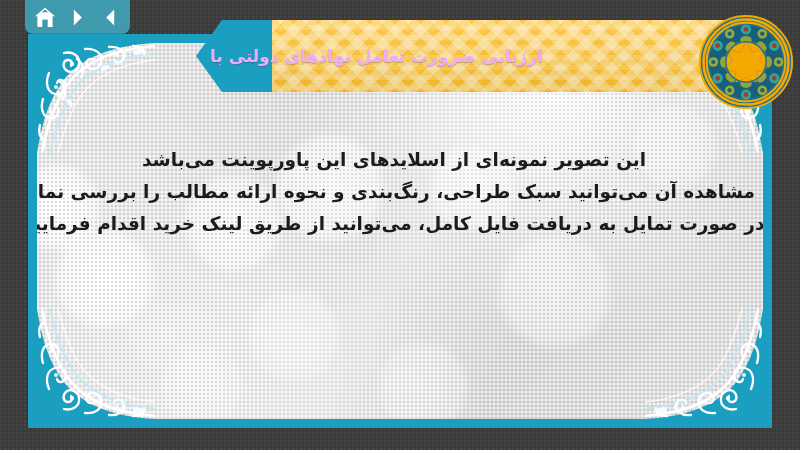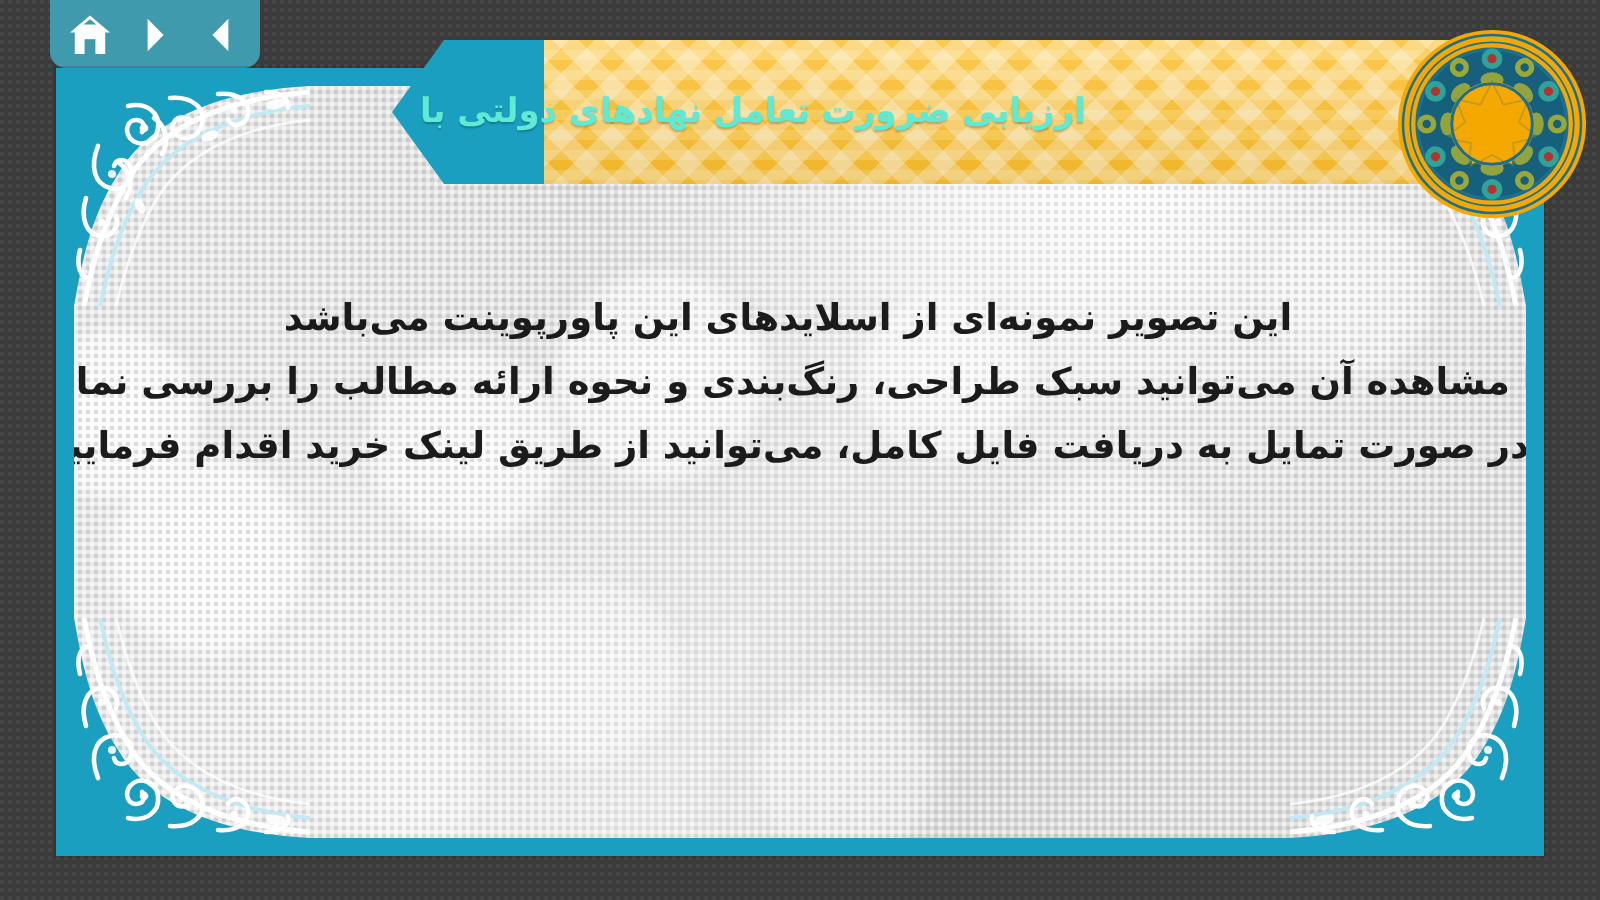--- a/index.html
+++ b/index.html
@@ -90,21 +90,21 @@
     content:"";position:absolute;inset:0;
     background:linear-gradient(to bottom, rgba(255,255,255,.18), rgba(0,0,0,.05));
   }
   .banner-text{
     position:absolute;inset:0;
     display:flex;flex-direction:column;align-items:flex-end;justify-content:center;
     padding:0 62px 0 14px;box-sizing:border-box;
     z-index:3;
   }
   .banner-text div{
-    color:#5eead4;font-size:17px;line-height:1.34;font-weight:700;
+    color:#f0abfc;font-size:17px;line-height:1.34;font-weight:700;
     text-align:right;white-space:nowrap;
     text-shadow:0 1px 1px rgba(0,0,0,.22);
     letter-spacing:-.2px;
   }
 
   
   .medallion{position:absolute;right:6px;top:14px;width:96px;height:96px;z-index:6;}
 
   
   .body-text{

